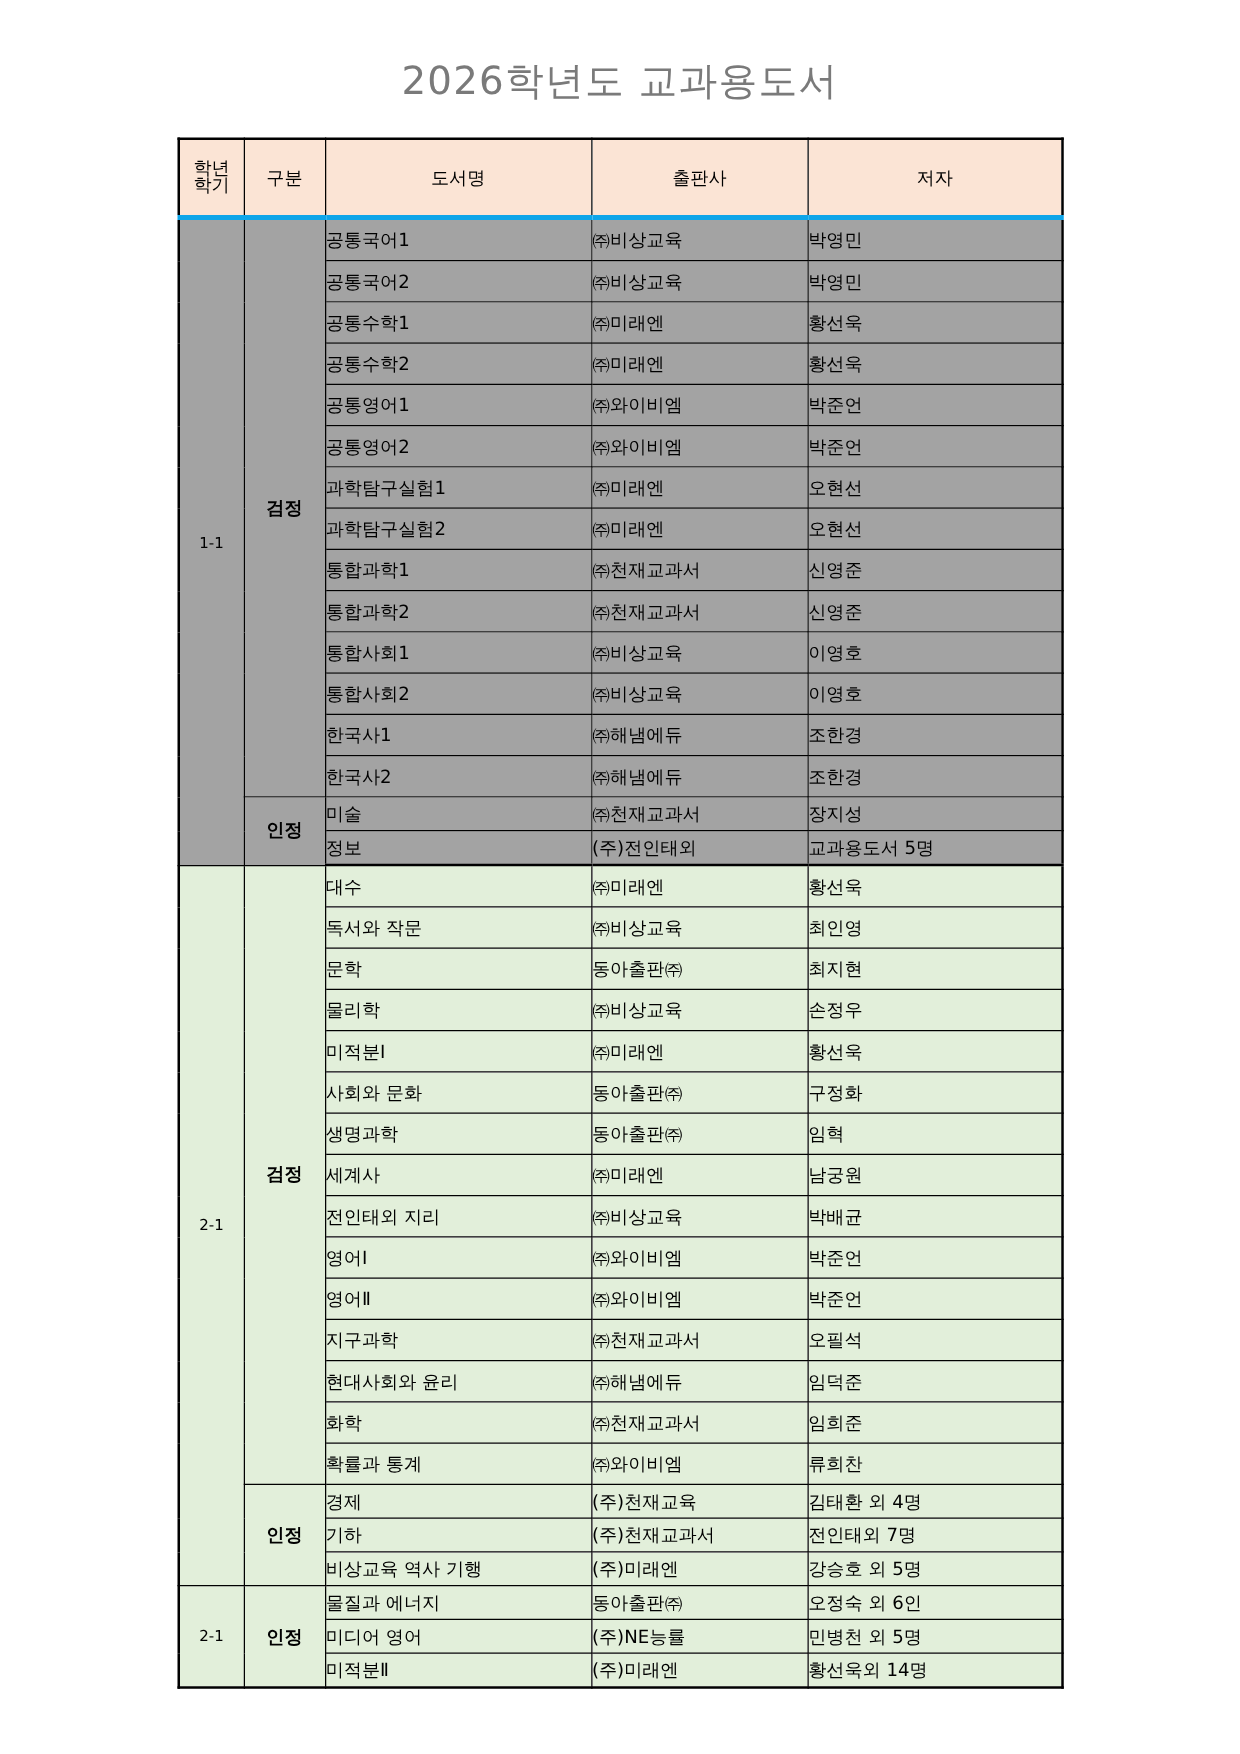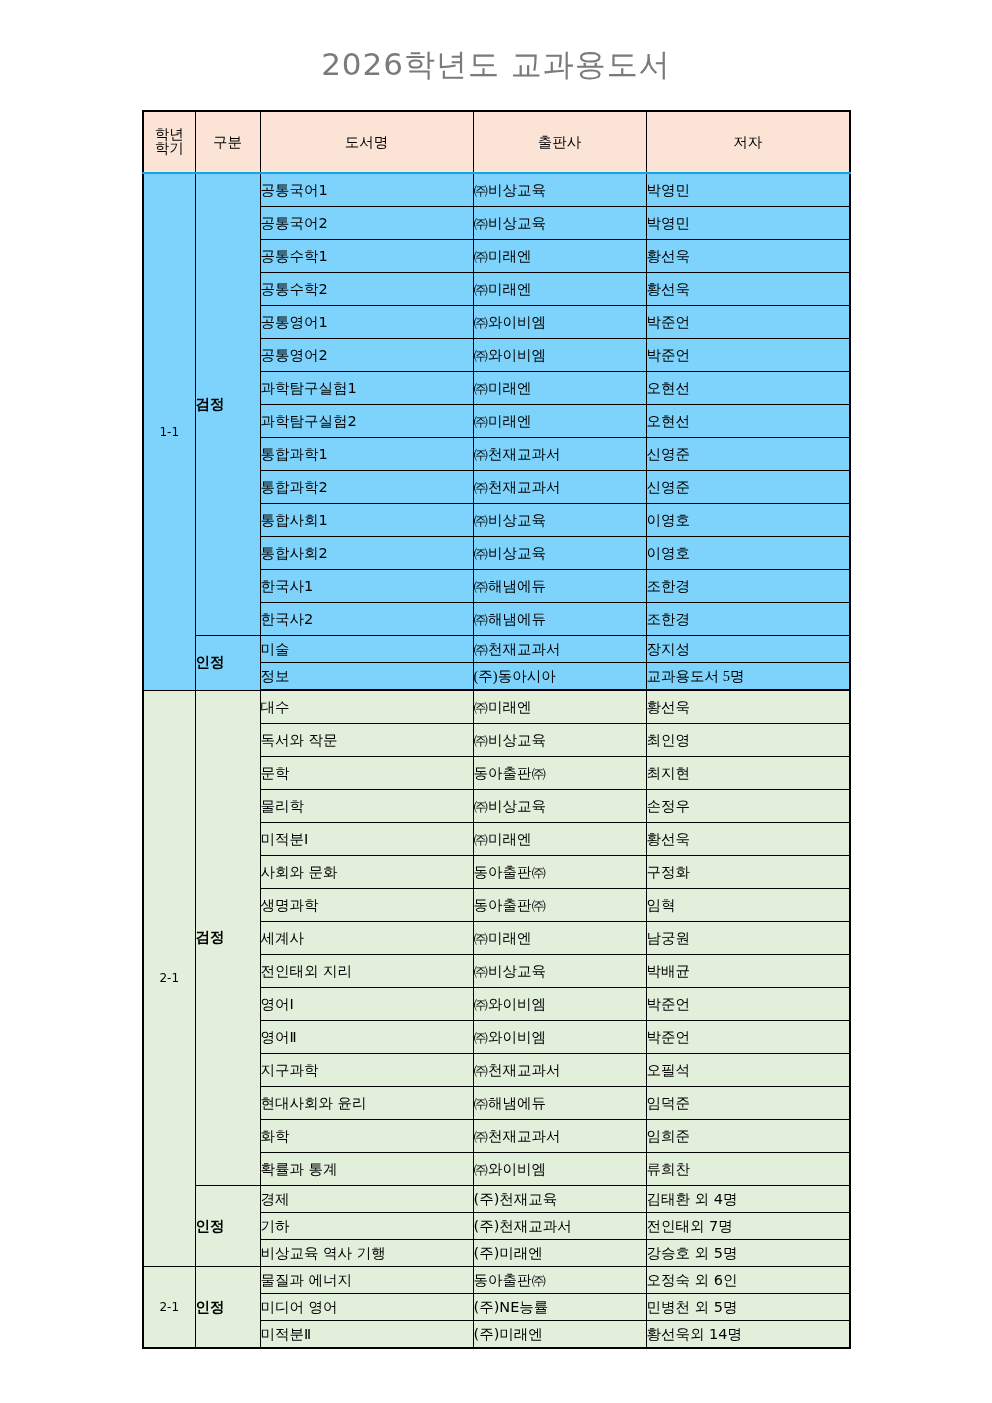--- a/index.html
+++ b/index.html
@@ -18,32 +18,31 @@
   table.books col.c1 { width: 52px; }
   table.books col.c2 { width: 65px; }
   table.books col.c3 { width: 213px; }
   table.books col.c4 { width: 173px; }
   table.books col.c5 { width: 204px; }
   table.books th, table.books td {
     border: 1px solid #000; padding: 0; overflow: hidden; white-space: nowrap;
   }
   table.books thead th {
     height: 60px; background: #fbe4d5; font-weight: normal; font-size: 14.5px;
-    border-bottom: 2px solid #0ea5e9;
-    font-family: Liberation Mono, monospace;
+    border-bottom: 4px solid #0ea5e9;
   }
   th.h-grade { font-size: 13.5px; line-height: 14px; }
   td.txt { padding-left: 8px; text-align: left; }
-  td.cat { font-weight: bold; font-family: Liberation Mono, monospace; }
+  td.cat { text-align: center; font-weight: bold; font-family: Liberation Mono, monospace; }
   td.grade { text-align: center; font-size: 12px; }
-  tbody.sec-y td { background: #7dd3fc; }
+  tbody.sec-y td { background: #a3a3a3; }
   tbody.sec-g td { background: #e2efda; }
   tr.r-tall td { height: 32px; }
   tr.r-short td { height: 26px; }
-  tbody.sec-end tr:last-child td { border-bottom: 2px solid #000; font-family: Liberation Serif, serif; }
+  tbody.sec-end tr:last-child td { border-bottom: 2px solid #000; }
 </style>
 </head>
 <body>
 
 <div class="title">2026학년도  교과용도서</div>
 
 <table class="books">
   <colgroup>
     <col class="c1">
       <col class="c2">
@@ -138,21 +137,21 @@
       <td class="txt">조한경</td>
     </tr>
     <tr class="r-short">
       <td class="cat" rowspan="2">인정</td>
       <td class="txt">미술</td>
       <td class="txt">㈜천재교과서</td>
       <td class="txt">장지성</td>
     </tr>
     <tr class="r-short">
       <td class="txt">정보</td>
-      <td class="txt">(주)동아시아</td>
+      <td class="txt">(주)전인태외</td>
       <td class="txt">교과용도서 5명</td>
     </tr>
   </tbody>
 
   <tbody class="sec-g">
     <tr class="r-tall">
       <td class="grade" rowspan="18">2-1</td>
       <td class="cat" rowspan="15">검정</td>
       <td class="txt">대수</td>
       <td class="txt">㈜미래엔</td>

